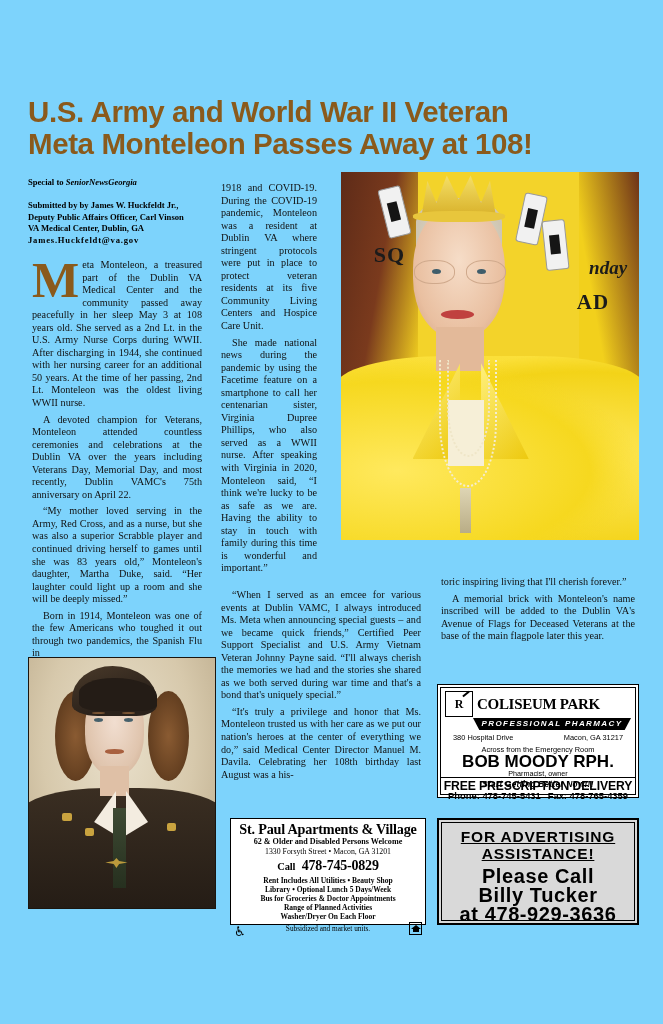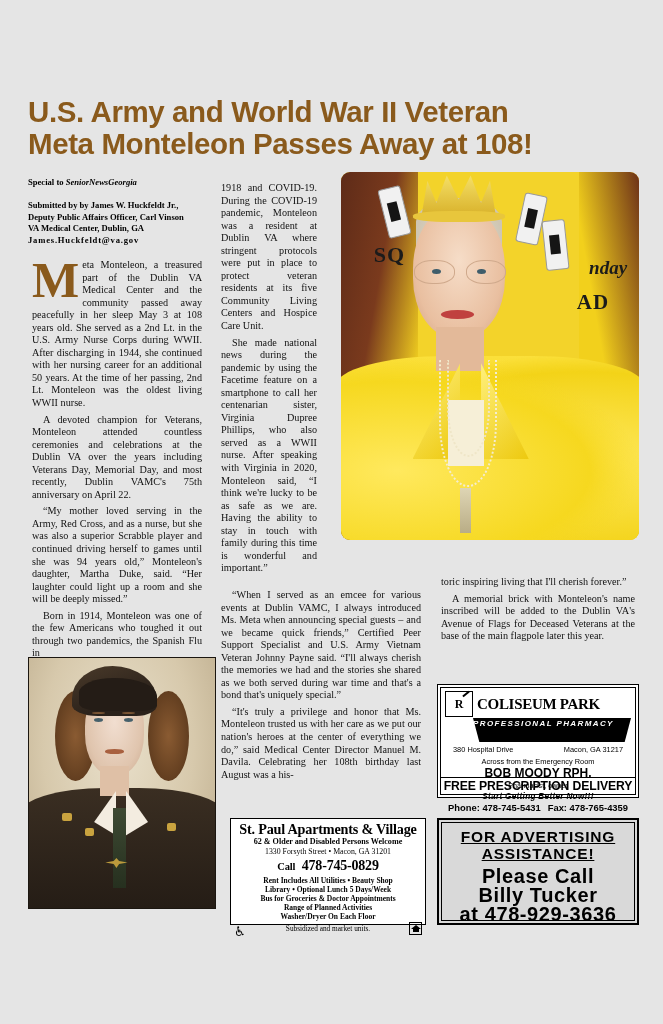--- a/index.html
+++ b/index.html
@@ -15,21 +15,21 @@
     color: #000;
     overflow: hidden;
     position: relative;
   }
 
   .page {
     position: absolute;
     left: 0; top: 0;
     width: 663px;
     height: 1024px;
-    background: #e5e5e5;
+    background: #7dd3fc;
   }
 
   
   .headline {
     position: absolute;
     left: 28px;
     top: 96px;
     width: 612px;
   }
   .headline .hl-line {
@@ -113,21 +113,20 @@
     position: absolute;
     overflow: hidden;
   }
 
   
   #photo-birthday {
     left: 341px;
     top: 172px;
     width: 298px;
     height: 368px;
-    border-radius: 9px;
   }
   #photo-birthday .frame {
     position: absolute;
     inset: 0;
     background: #f3d32a;
     overflow: hidden;
   }
   .bd-bg-left {
     position: absolute; left: 0; top: 0; width: 26%; height: 100%;
     background: linear-gradient(100deg, #5e2b18 0%, #7a3a1d 40%, #f5d41f 80%);
@@ -380,30 +379,31 @@
     font-family: "Liberation Serif", serif;
     white-space: nowrap;
   }
   .cp-banner {
     background: #000;
     color: #fff;
     font-size: 8px;
     font-weight: bold;
     font-style: italic;
     letter-spacing: 1.4px;
-    padding: 1px 0 14px;
+    text-align: center;
+    padding: 1px 0 2px;
     margin: 1px 0 0 28px;
     clip-path: polygon(0 0, 100% 0, 96% 100%, 4% 100%);
   }
   .cp-addr {
     display: flex; justify-content: space-between;
     font-size: 7.4px; margin-top: 2.5px; padding: 0 8px;
   }
   .cp-across { text-align: center; font-size: 7.4px; margin-top: 3px; }
-  .cp-bob { text-align: center; font-size: 12px; font-weight: bold; line-height: 15px; }
+  .cp-bob { text-align: center; font-size: 17px; font-weight: bold; line-height: 15px; }
   .cp-owner { text-align: center; font-size: 7.2px; }
   .cp-start { text-align: center; font-size: 8.2px; font-weight: bold; font-style: italic; margin-top: 2px; letter-spacing: 0.3px;}
   .cp-phone {
     display: flex; justify-content: space-between;
     font-size: 9.4px; font-weight: bold; margin-top: 1px; padding: 0 3px;
   }
   .cp-free {
     position: absolute; left: 0; right: 0; bottom: 0;
     border-top: 1.2px solid #000;
     text-align: center;
@@ -545,21 +545,21 @@
     <div class="special"><span>Special to </span><i>SeniorNewsGeorgia</i></div>
     <div>Submitted by by James W. Huckfeldt Jr.,</div>
     <div>Deputy Public Affairs Officer, Carl Vinson</div>
     <div>VA Medical Center, Dublin, GA</div>
     <div class="email">James.Huckfeldt@va.gov</div>
   </div>
 
   <div class="col" id="col1">
     <p class="first"><span class="dropcap">M</span><span>eta Monteleon, a treasured part of the Dublin VA Medical Center and the community passed away peacefully in her sleep May 3 at 108 years old. She served as a 2nd Lt. in the U.S. Army Nurse Corps during WWII.   After discharging in 1944, she continued with her nursing career for an additional 50 years. At the time of her passing, 2nd Lt. Monteleon was the oldest living WWII nurse.</span></p>
     <p><span>A devoted champion for Veterans, Monteleon attended countless ceremonies and celebrations at the Dublin VA over the years including Veterans Day, Memorial Day, and most recently, Dublin VAMC's 75th anniversary on April 22.</span></p>
-    <p><span>“My mother loved serving in the Army, Red Cross, and as a nurse, but she was also a superior Scrabble player and continued driving herself to games until she was 94 years old,” Monteleon's daughter, Martha Duke, said. “Her laughter could light up a room and she will be deeply missed.”</span></p>
+    <p><span>“My mother loved serving in the Army, Red Cross, and as a nurse, but she was also a superior Scrabble player and continued driving herself to games until she was 83 years old,” Monteleon's daughter, Martha Duke, said. “Her laughter could light up a room and she will be deeply missed.”</span></p>
     <p><span>Born in 1914, Monteleon was one of the few Americans who toughed it out through two pandemics, the Spanish Flu in</span></p>
   </div>
 
   <div class="col" id="col2a">
     <p class="first"><span>1918 and COVID-19. During the COVID-19 pandemic, Monteleon was a resident at Dublin VA where stringent protocols were put in place to protect veteran residents at its five Community Living Centers and Hospice Care Unit.</span></p>
     <p><span>She made national news during the pandemic by using the Facetime feature on a smartphone to call her centenarian sister, Virginia Dupree Phillips, who also served as a WWII nurse. After speaking with Virginia in 2020, Monteleon said, “I think we're lucky to be as safe as we are. Having the ability to stay in touch with family during this time is wonderful and important.”</span></p>
   </div>
 
   <div class="col" id="col2b">
     <p><span>“When I served as an emcee for various events at Dublin VAMC, I always introduced Ms. Meta when announcing special guests – and we became quick friends,” Certified Peer Support Specialist and U.S. Army Vietnam Veteran Johnny Payne said. “I'll always cherish the memories we had and the stories she shared as we both served during war time and that's a bond that's uniquely special.”</span></p>

